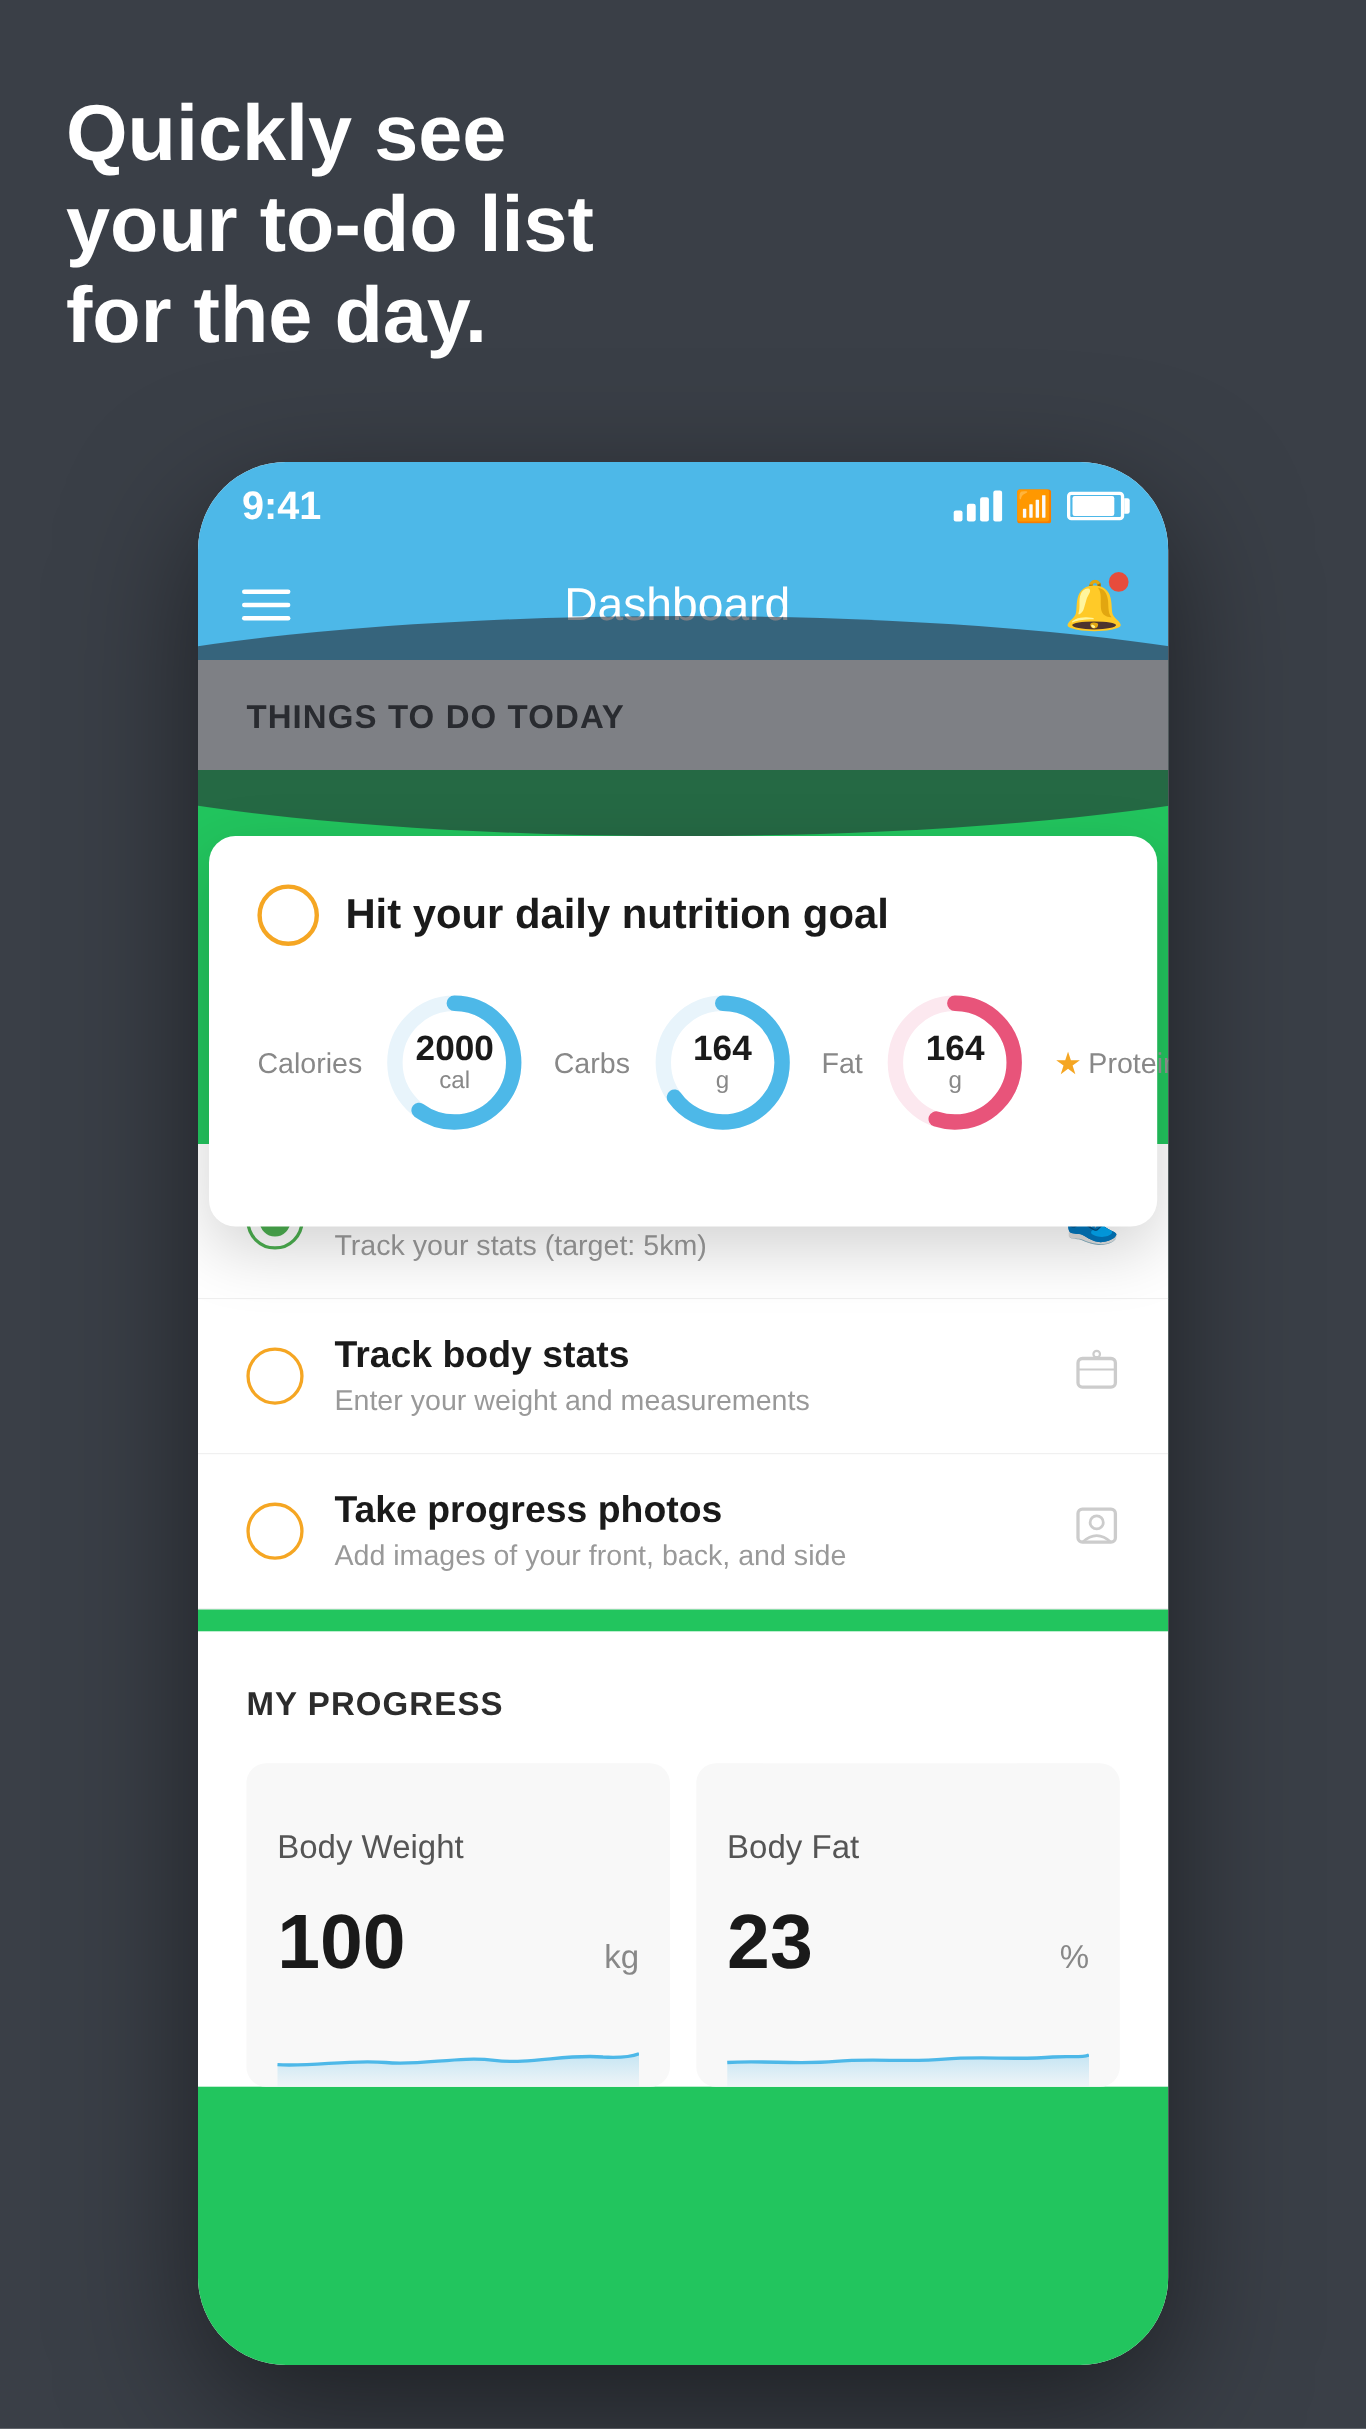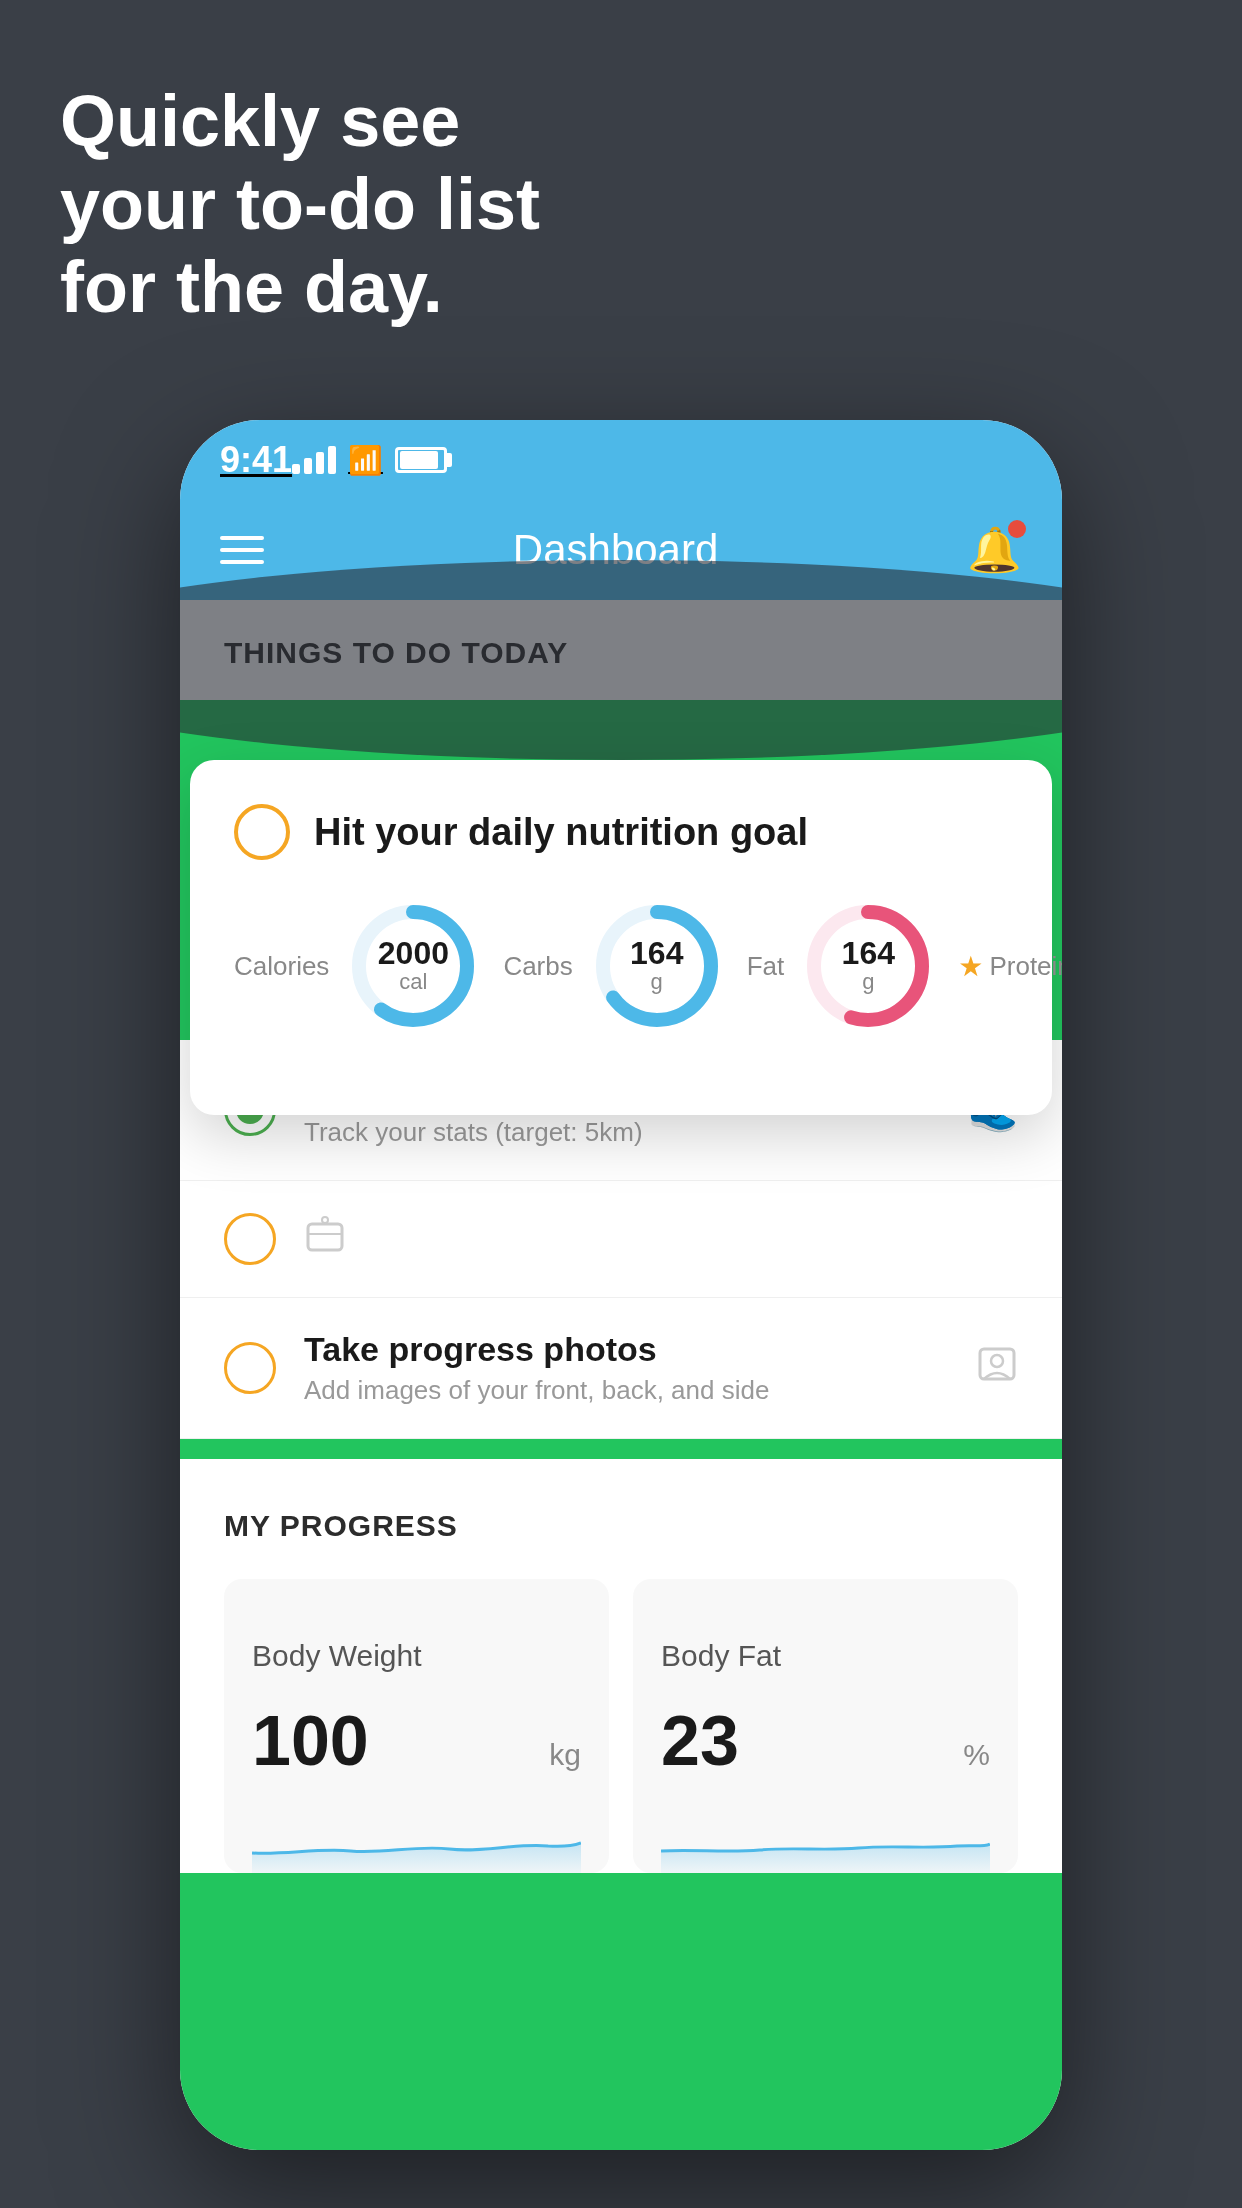--- a/index.html
+++ b/index.html
@@ -37,22 +37,22 @@
       box-shadow: 0 40px 120px rgba(0,0,0,0.5);
       z-index: 2;
     }
 
     
     .status-bar {
       background: #4db8e8;
       height: 80px;
       display: flex;
       align-items: center;
+      justify-content: space-between;
       padding: 20px 40px;
-      text-decoration: underline;
     }
     .status-time {
       color: #ffffff;
       font-size: 36px;
       font-weight: 600;
     }
     .status-icons {
       display: flex;
       align-items: center;
       gap: 12px;
@@ -514,20 +514,24 @@
         <div class="todo-circle green"></div>
         <div class="todo-text">
           <div class="todo-main">Running</div>
           <div class="todo-sub">Track your stats (target: 5km)</div>
         </div>
         <div class="todo-icon">👟</div>
       </div>
 
       <div class="todo-item">
         <div class="todo-circle yellow"></div>
+        <div class="todo-text">
+          <div class="todo-main">Track body stats</div>
+          <div class="todo-sub">Enter your weight and measurements</div>
+        </div>
         <div class="todo-icon">
           <svg width="42" height="42" viewBox="0 0 42 42" fill="none">
             <rect x="4" y="10" width="34" height="26" rx="4" stroke="#ccc" stroke-width="3" fill="none"></rect>
             <line x1="4" y1="20" x2="38" y2="20" stroke="#ccc" stroke-width="2"></line>
             <line x1="21" y1="10" x2="21" y2="8" stroke="#ccc" stroke-width="3"></line>
             <circle cx="21" cy="6" r="3" stroke="#ccc" stroke-width="2" fill="none"></circle>
           </svg>
         </div>
       </div>
 

